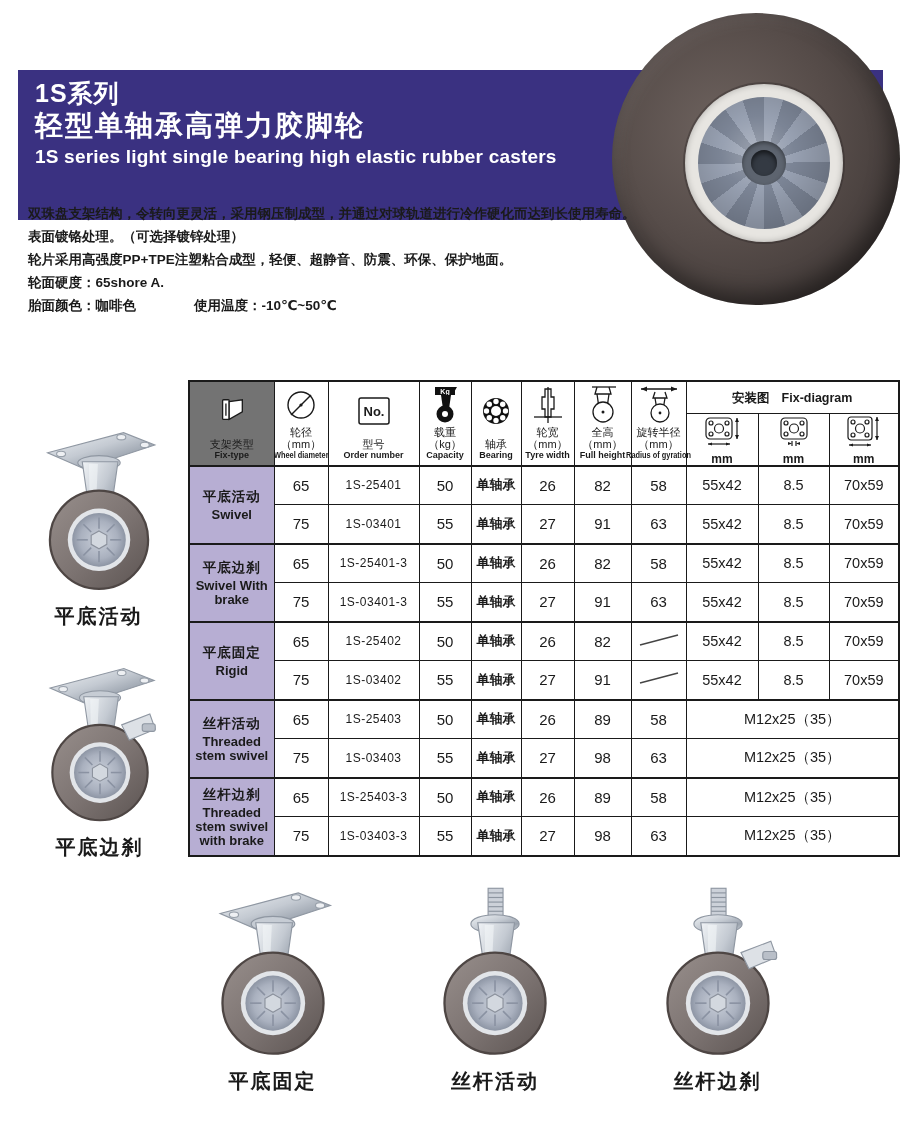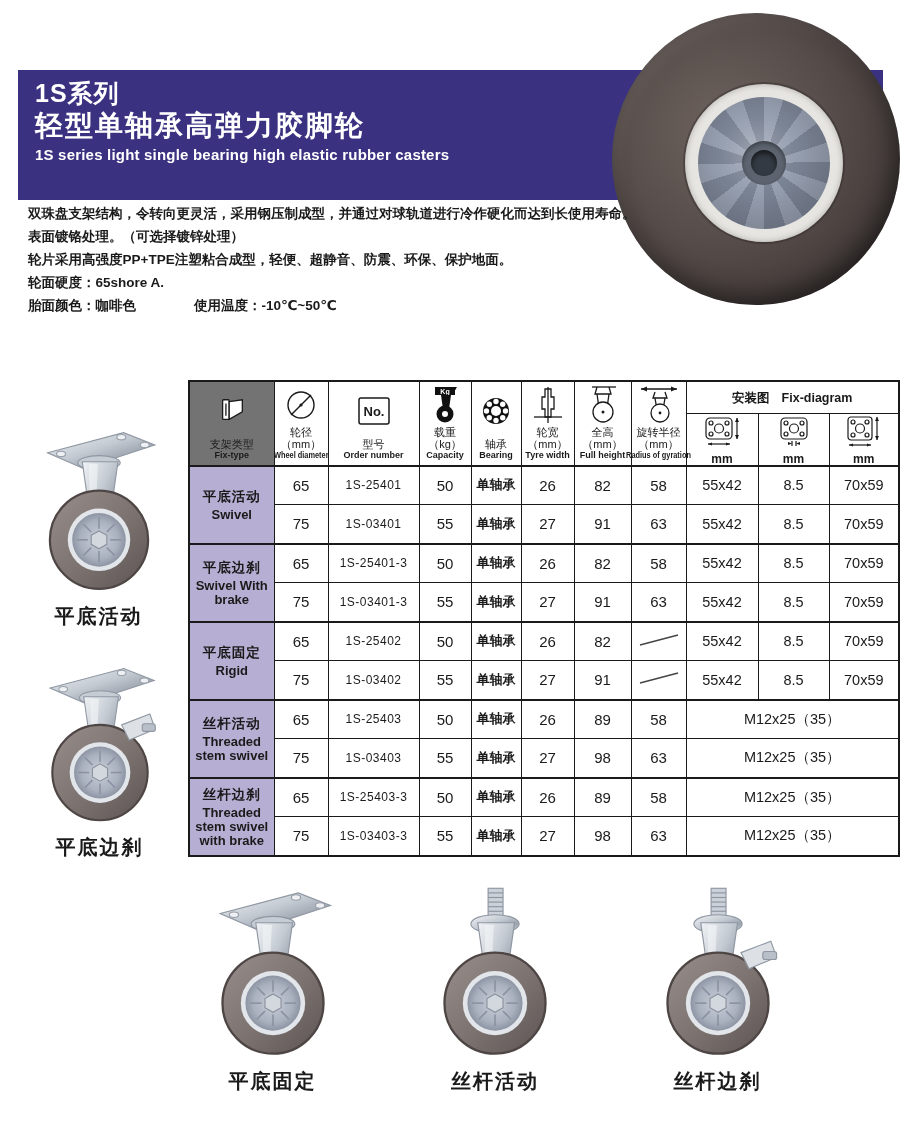--- a/index.html
+++ b/index.html
@@ -2,26 +2,26 @@
 <html><head>
 <meta charset="utf-8">
 <style>
   html,body{margin:0;padding:0;background:#ffffff;}
   .page{
     position:relative;width:900px;height:1136px;background:#ffffff;overflow:hidden;
     font-family:"Liberation Sans","DejaVu Sans",sans-serif;color:#1a1a1a;
   }
   
   .band{
-    position:absolute;left:18px;top:70px;width:865px;height:130px;
+    position:absolute;left:18px;top:70px;width:865px;height:150px;
     background:#3a3181;color:#ffffff;box-sizing:border-box;padding:9px 0 0 17px;z-index:1;
   }
   .band .t1{font-size:25px;font-weight:bold;line-height:1.15;letter-spacing:1px;}
   .band .t2{font-size:28px;font-weight:bold;line-height:1.25;letter-spacing:2px;}
-  .band .t3{font-size:15px;font-weight:bold;margin-top:3px;letter-spacing:.2px;}
+  .band .t3{font-size:19px;font-weight:bold;margin-top:3px;letter-spacing:.2px;}
   
   .wheel{position:absolute;left:612px;top:13px;width:288px;height:292px;z-index:2;}
   .wheel .tread{
     position:absolute;inset:0;border-radius:50%;
     background:radial-gradient(circle at 38% 40%,#6d625e 0%,#564c49 45%,#453d3b 72%,#322b2a 100%);
     box-shadow:inset -6px -10px 22px rgba(0,0,0,.45), inset 6px 8px 14px rgba(255,255,255,.07);
   }
   .wheel .ring{
     position:absolute;left:152px;top:150px;width:158px;height:158px;margin-left:-79px;margin-top:-79px;
     border-radius:50%;background:#e7e5e1;box-shadow:0 0 0 2px rgba(40,34,33,.35), inset 0 0 6px rgba(0,0,0,.25);

